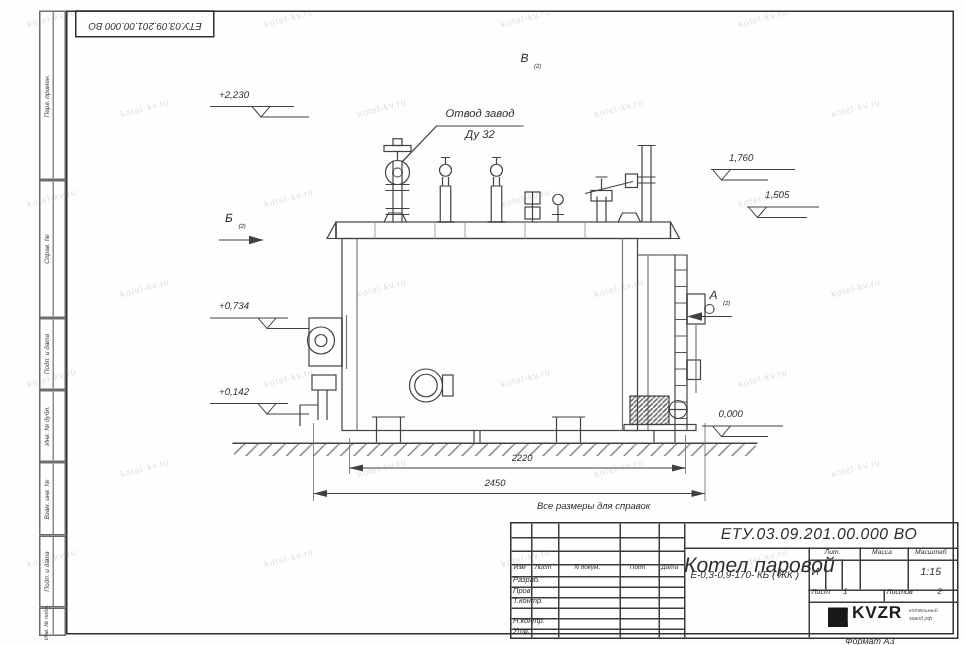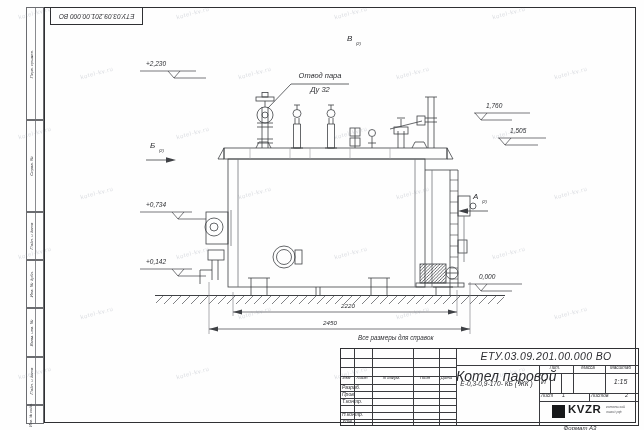--- a/index.html
+++ b/index.html
@@ -176,21 +176,21 @@
         <path d="M462,211 H488"></path>
         <polygon points="458,211 468,208.2 468,213.8" fill="#3f4145" stroke="none"></polygon>
       </g>
       <g>
         <path d="M268,108 L291,84 L349,84"></path>
       </g>
     </g>
   </svg>
 
   <span class="t" style="left:146px;top:61px;font-size:6.5px;">+2,230</span>
-  <span class="t ctr" style="left:291px;top:72px;width:58px;font-size:7.5px;">Отвод пара</span>
+  <span class="t ctr" style="left:291px;top:72px;width:58px;font-size:7.5px;">Отвод завод</span>
   <span class="t ctr" style="left:291px;top:86px;width:58px;font-size:7.5px;">Ду 32</span>
   <span class="t" style="left:347px;top:35px;font-size:8px;">В</span>
   <span class="t" style="left:356px;top:42px;font-size:4px;">(2)</span>
   <span class="t" style="left:486px;top:103px;font-size:6.5px;">1,760</span>
   <span class="t" style="left:510px;top:128px;font-size:6.5px;">1,505</span>
   <span class="t" style="left:150px;top:142px;font-size:8px;">Б</span>
   <span class="t" style="left:159px;top:149px;font-size:4px;">(2)</span>
   <span class="t" style="left:473px;top:193px;font-size:8px;">А</span>
   <span class="t" style="left:482px;top:200px;font-size:4px;">(2)</span>
   <span class="t" style="left:146px;top:202px;font-size:6.5px;">+0,734</span>

